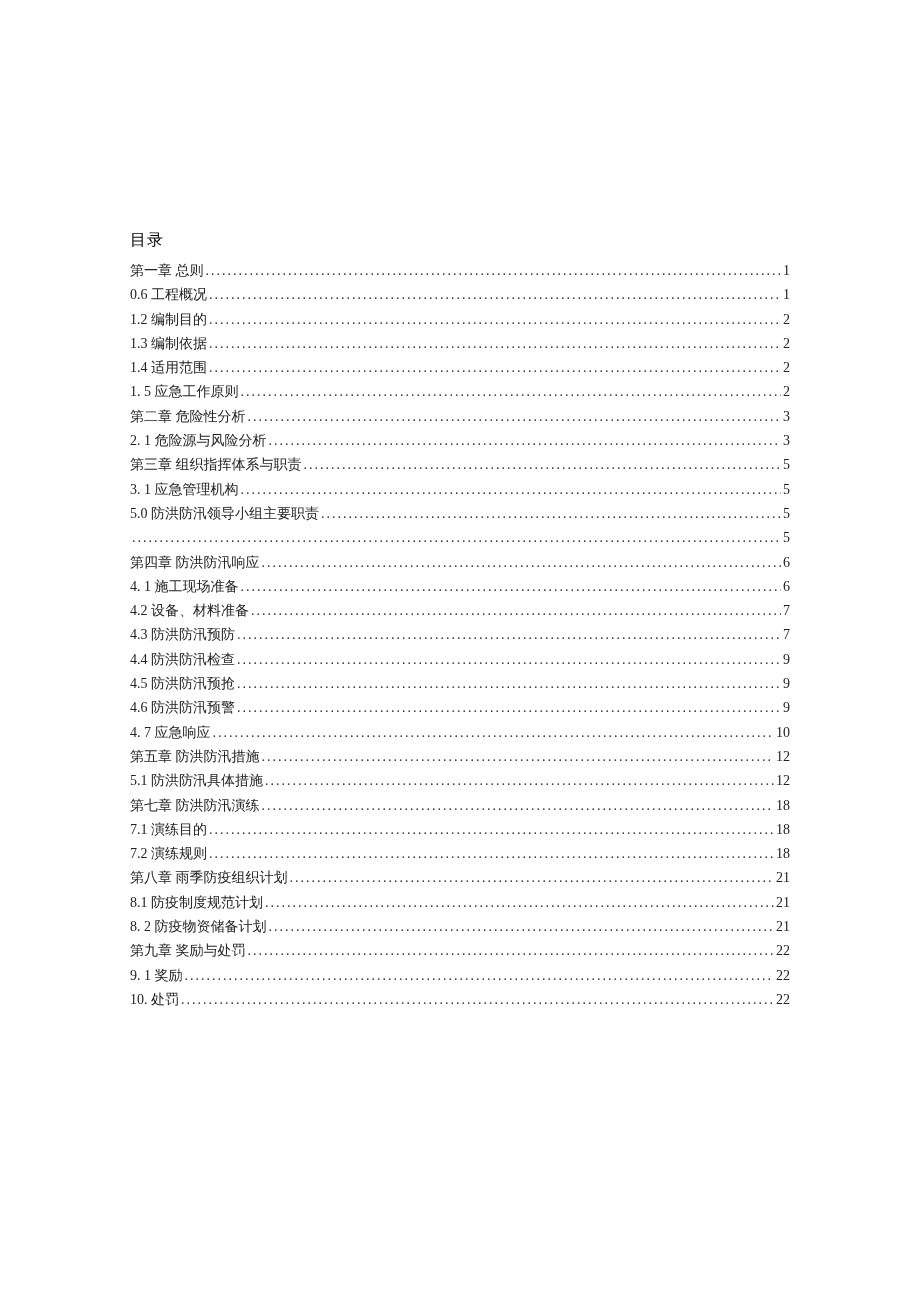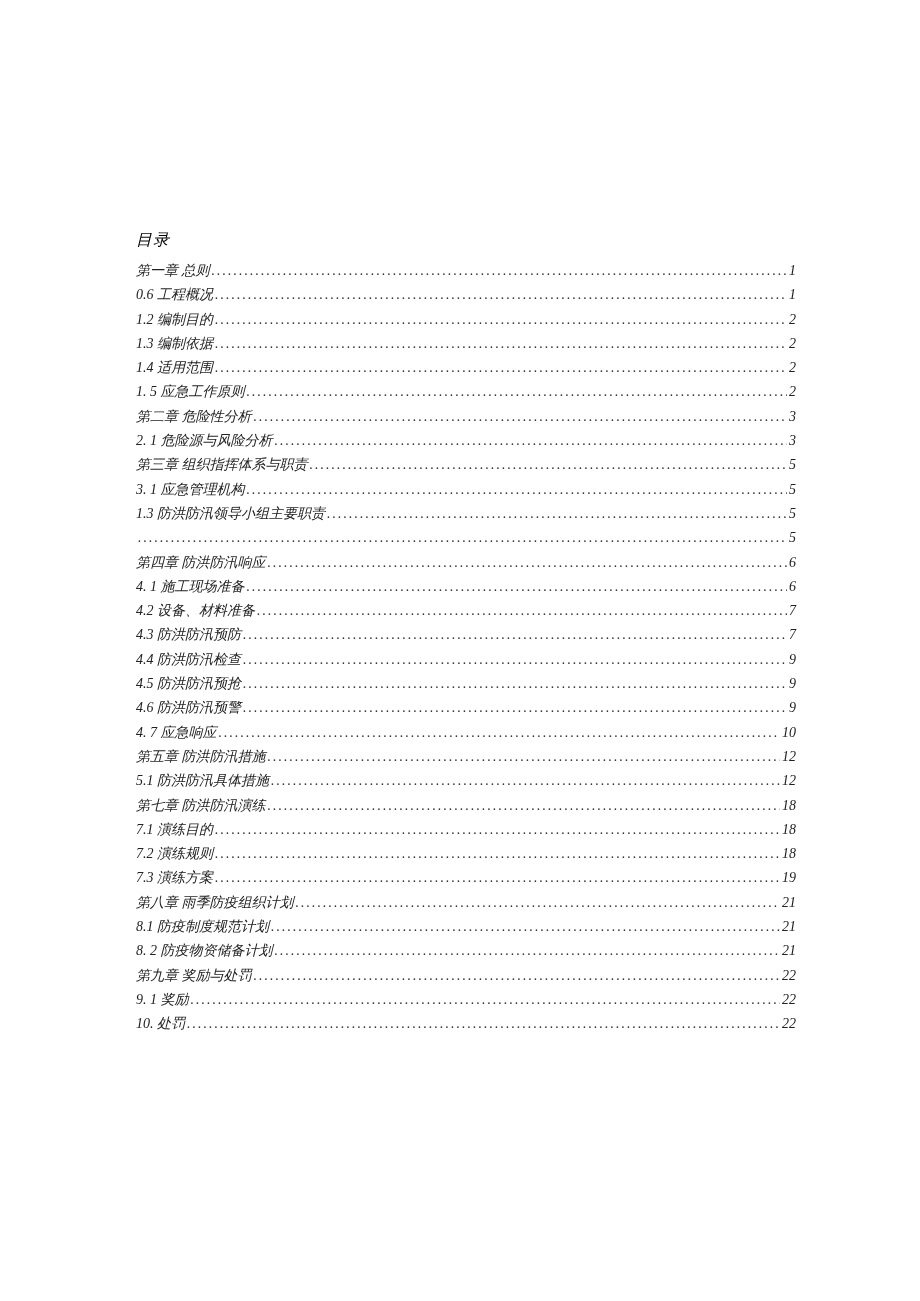--- a/index.html
+++ b/index.html
@@ -9,24 +9,23 @@
     }
     body {
       background: #ffffff;
       width: 920px;
       height: 1301px;
       font-family: "SimSun", "宋体", serif;
       position: relative;
     }
     .page {
       position: absolute;
-      left: 136px;
+      left: 130px;
       top: 230px;
       width: 660px;
-      font-style: italic;
     }
     .toc-title {
       font-size: 16px;
       color: #000;
       margin-bottom: 8px;
       letter-spacing: 1px;
     }
     .toc-entry {
       display: flex;
       align-items: flex-start;
@@ -103,21 +102,21 @@
         <span class="toc-label">第三章 组织指挥体系与职责</span>
         <span class="toc-dots"></span>
         <span class="toc-page">5</span>
       </div>
       <div class="toc-entry">
         <span class="toc-label">3.   1 应急管理机构</span>
         <span class="toc-dots"></span>
         <span class="toc-page">5</span>
       </div>
       <div class="toc-entry">
-        <span class="toc-label">1.3     防洪防汛领导小组主要职责</span>
+        <span class="toc-label">5.0     防洪防汛领导小组主要职责</span>
         <span class="toc-dots"></span>
         <span class="toc-page">5</span>
       </div>
       <div class="toc-entry">
         <span class="toc-dots"></span>
         <span class="toc-page">5</span>
       </div>
       <div class="toc-entry">
         <span class="toc-label">第四章 防洪防汛响应</span>
         <span class="toc-dots"></span>
@@ -175,25 +174,20 @@
       </div>
       <div class="toc-entry">
         <span class="toc-label">7.1 演练目的</span>
         <span class="toc-dots"></span>
         <span class="toc-page">18</span>
       </div>
       <div class="toc-entry">
         <span class="toc-label">7.2 演练规则</span>
         <span class="toc-dots"></span>
         <span class="toc-page">18</span>
-      </div>
-      <div class="toc-entry">
-        <span class="toc-label">7.3 演练方案</span>
-        <span class="toc-dots"></span>
-        <span class="toc-page">19</span>
       </div>
       <div class="toc-entry">
         <span class="toc-label">第八章 雨季防疫组织计划</span>
         <span class="toc-dots"></span>
         <span class="toc-page">21</span>
       </div>
       <div class="toc-entry">
         <span class="toc-label">8.1 防疫制度规范计划</span>
         <span class="toc-dots"></span>
         <span class="toc-page">21</span>

